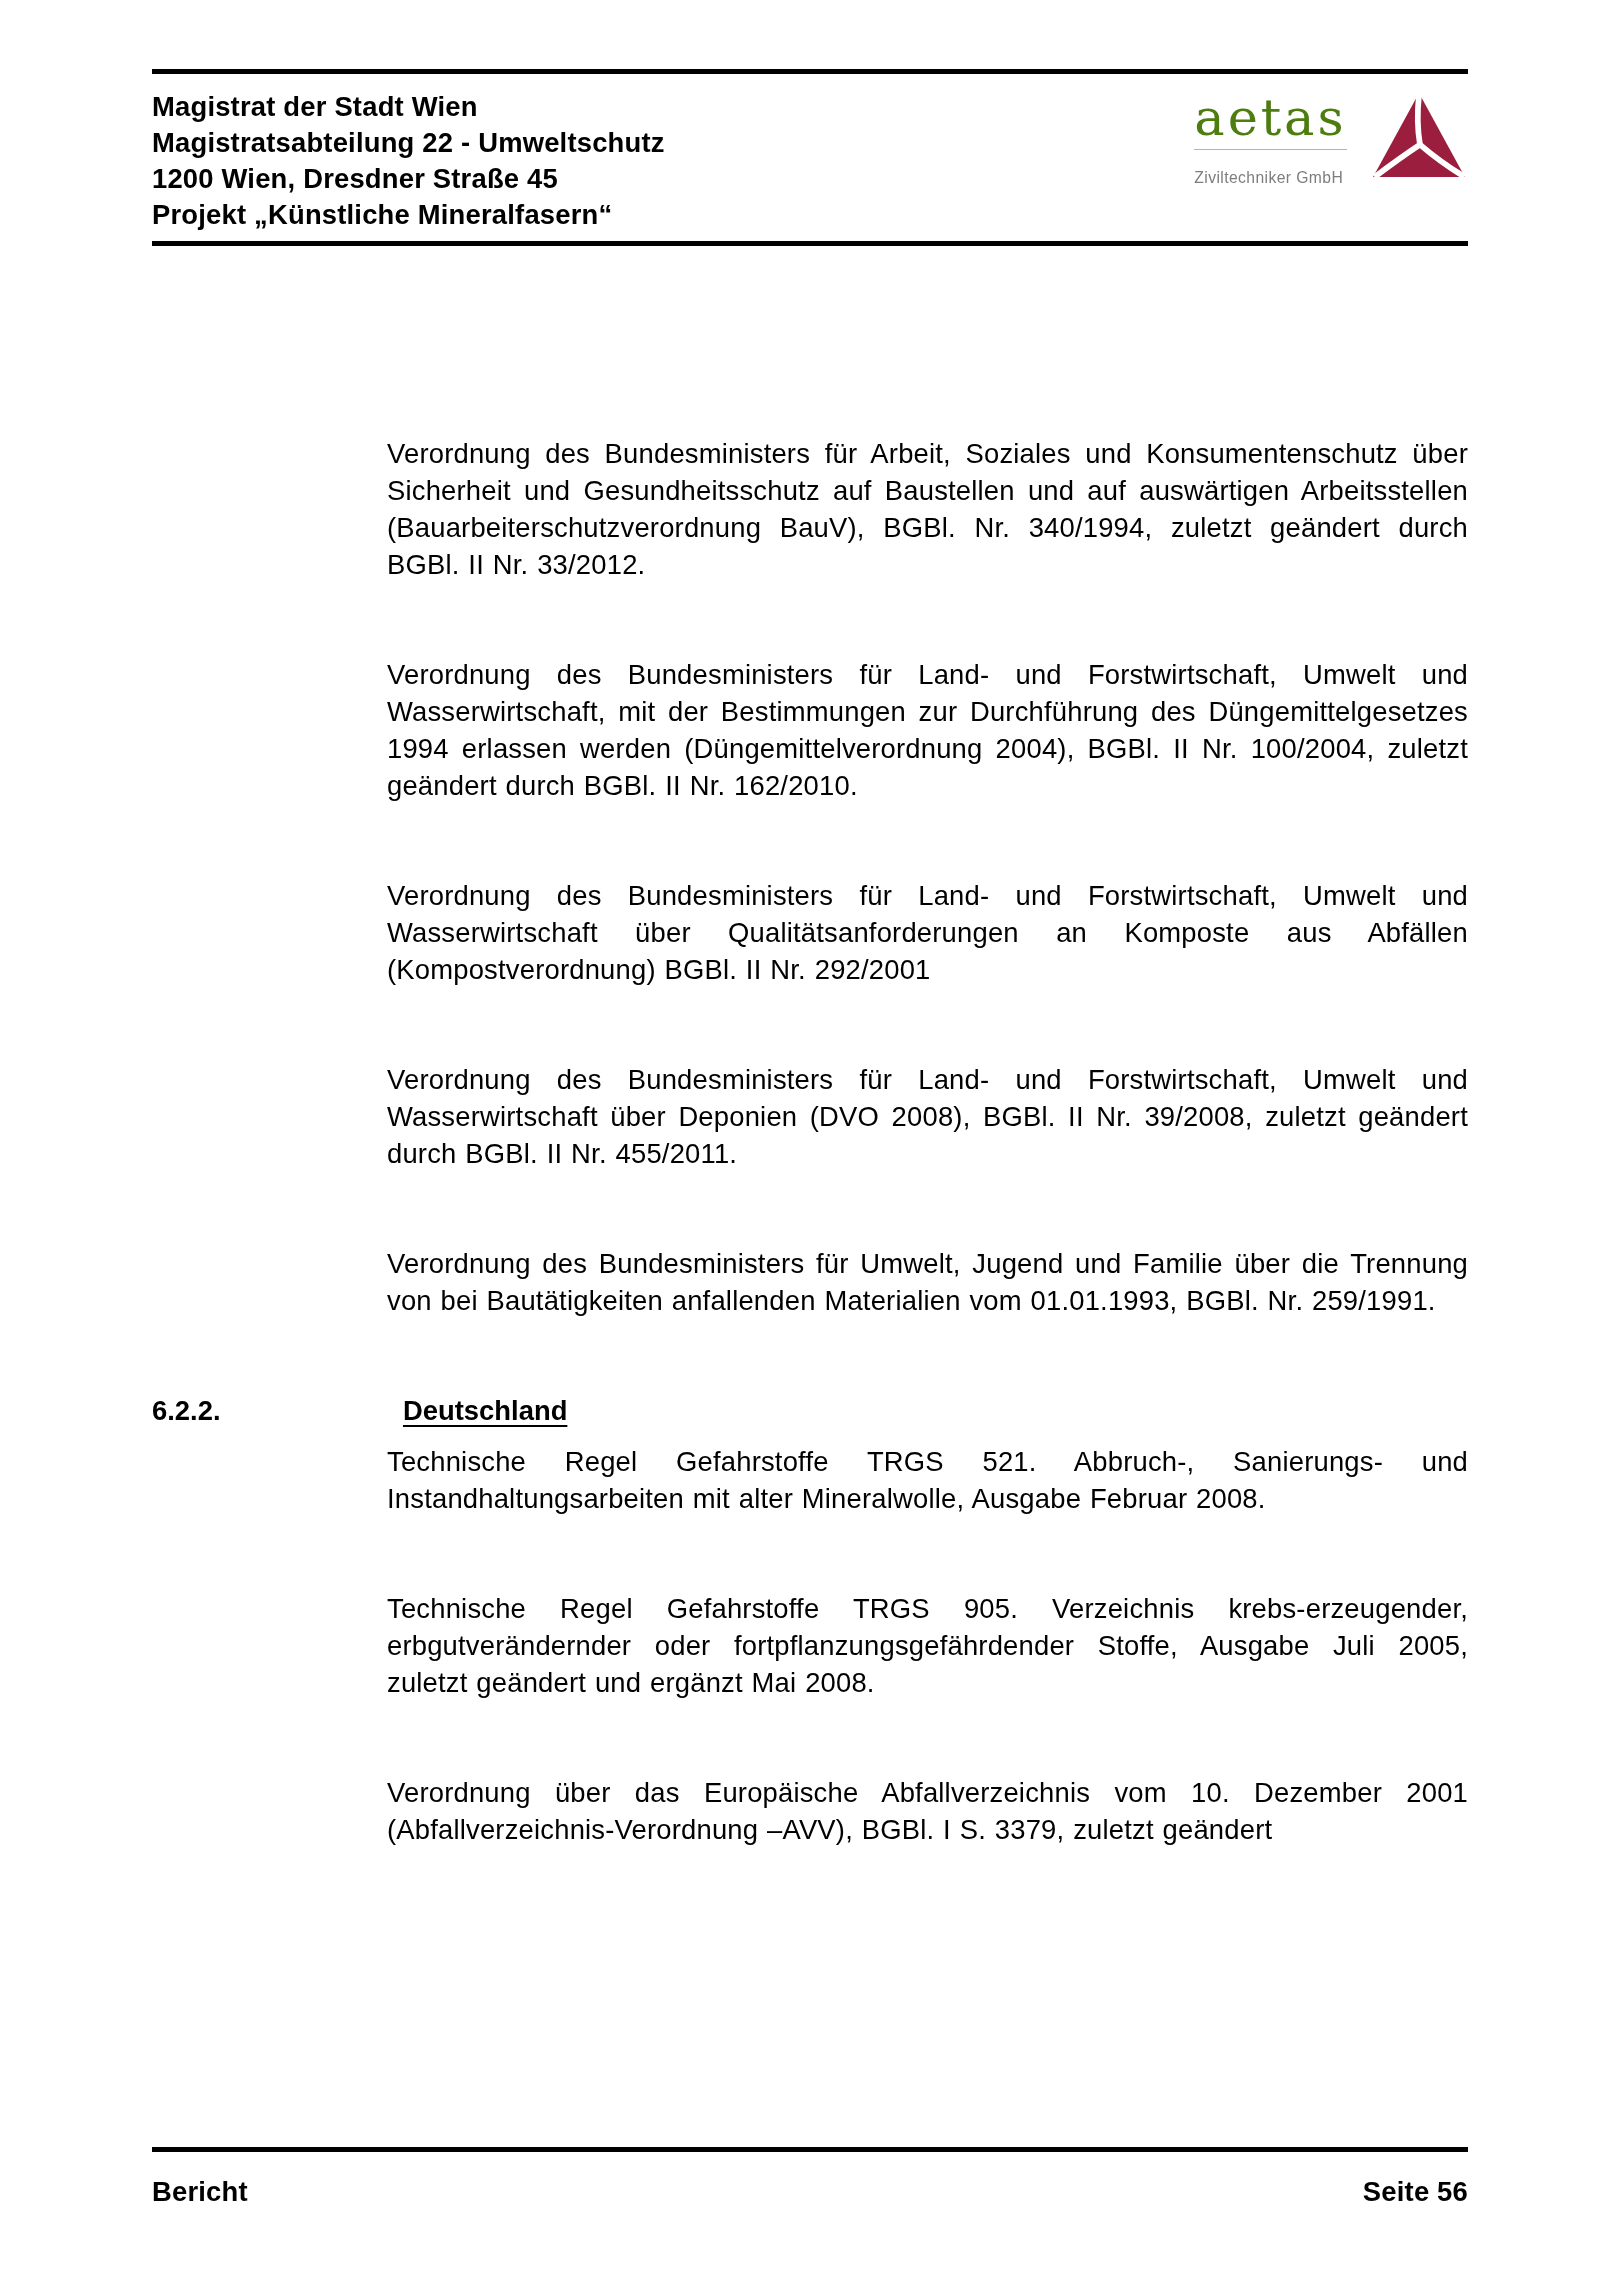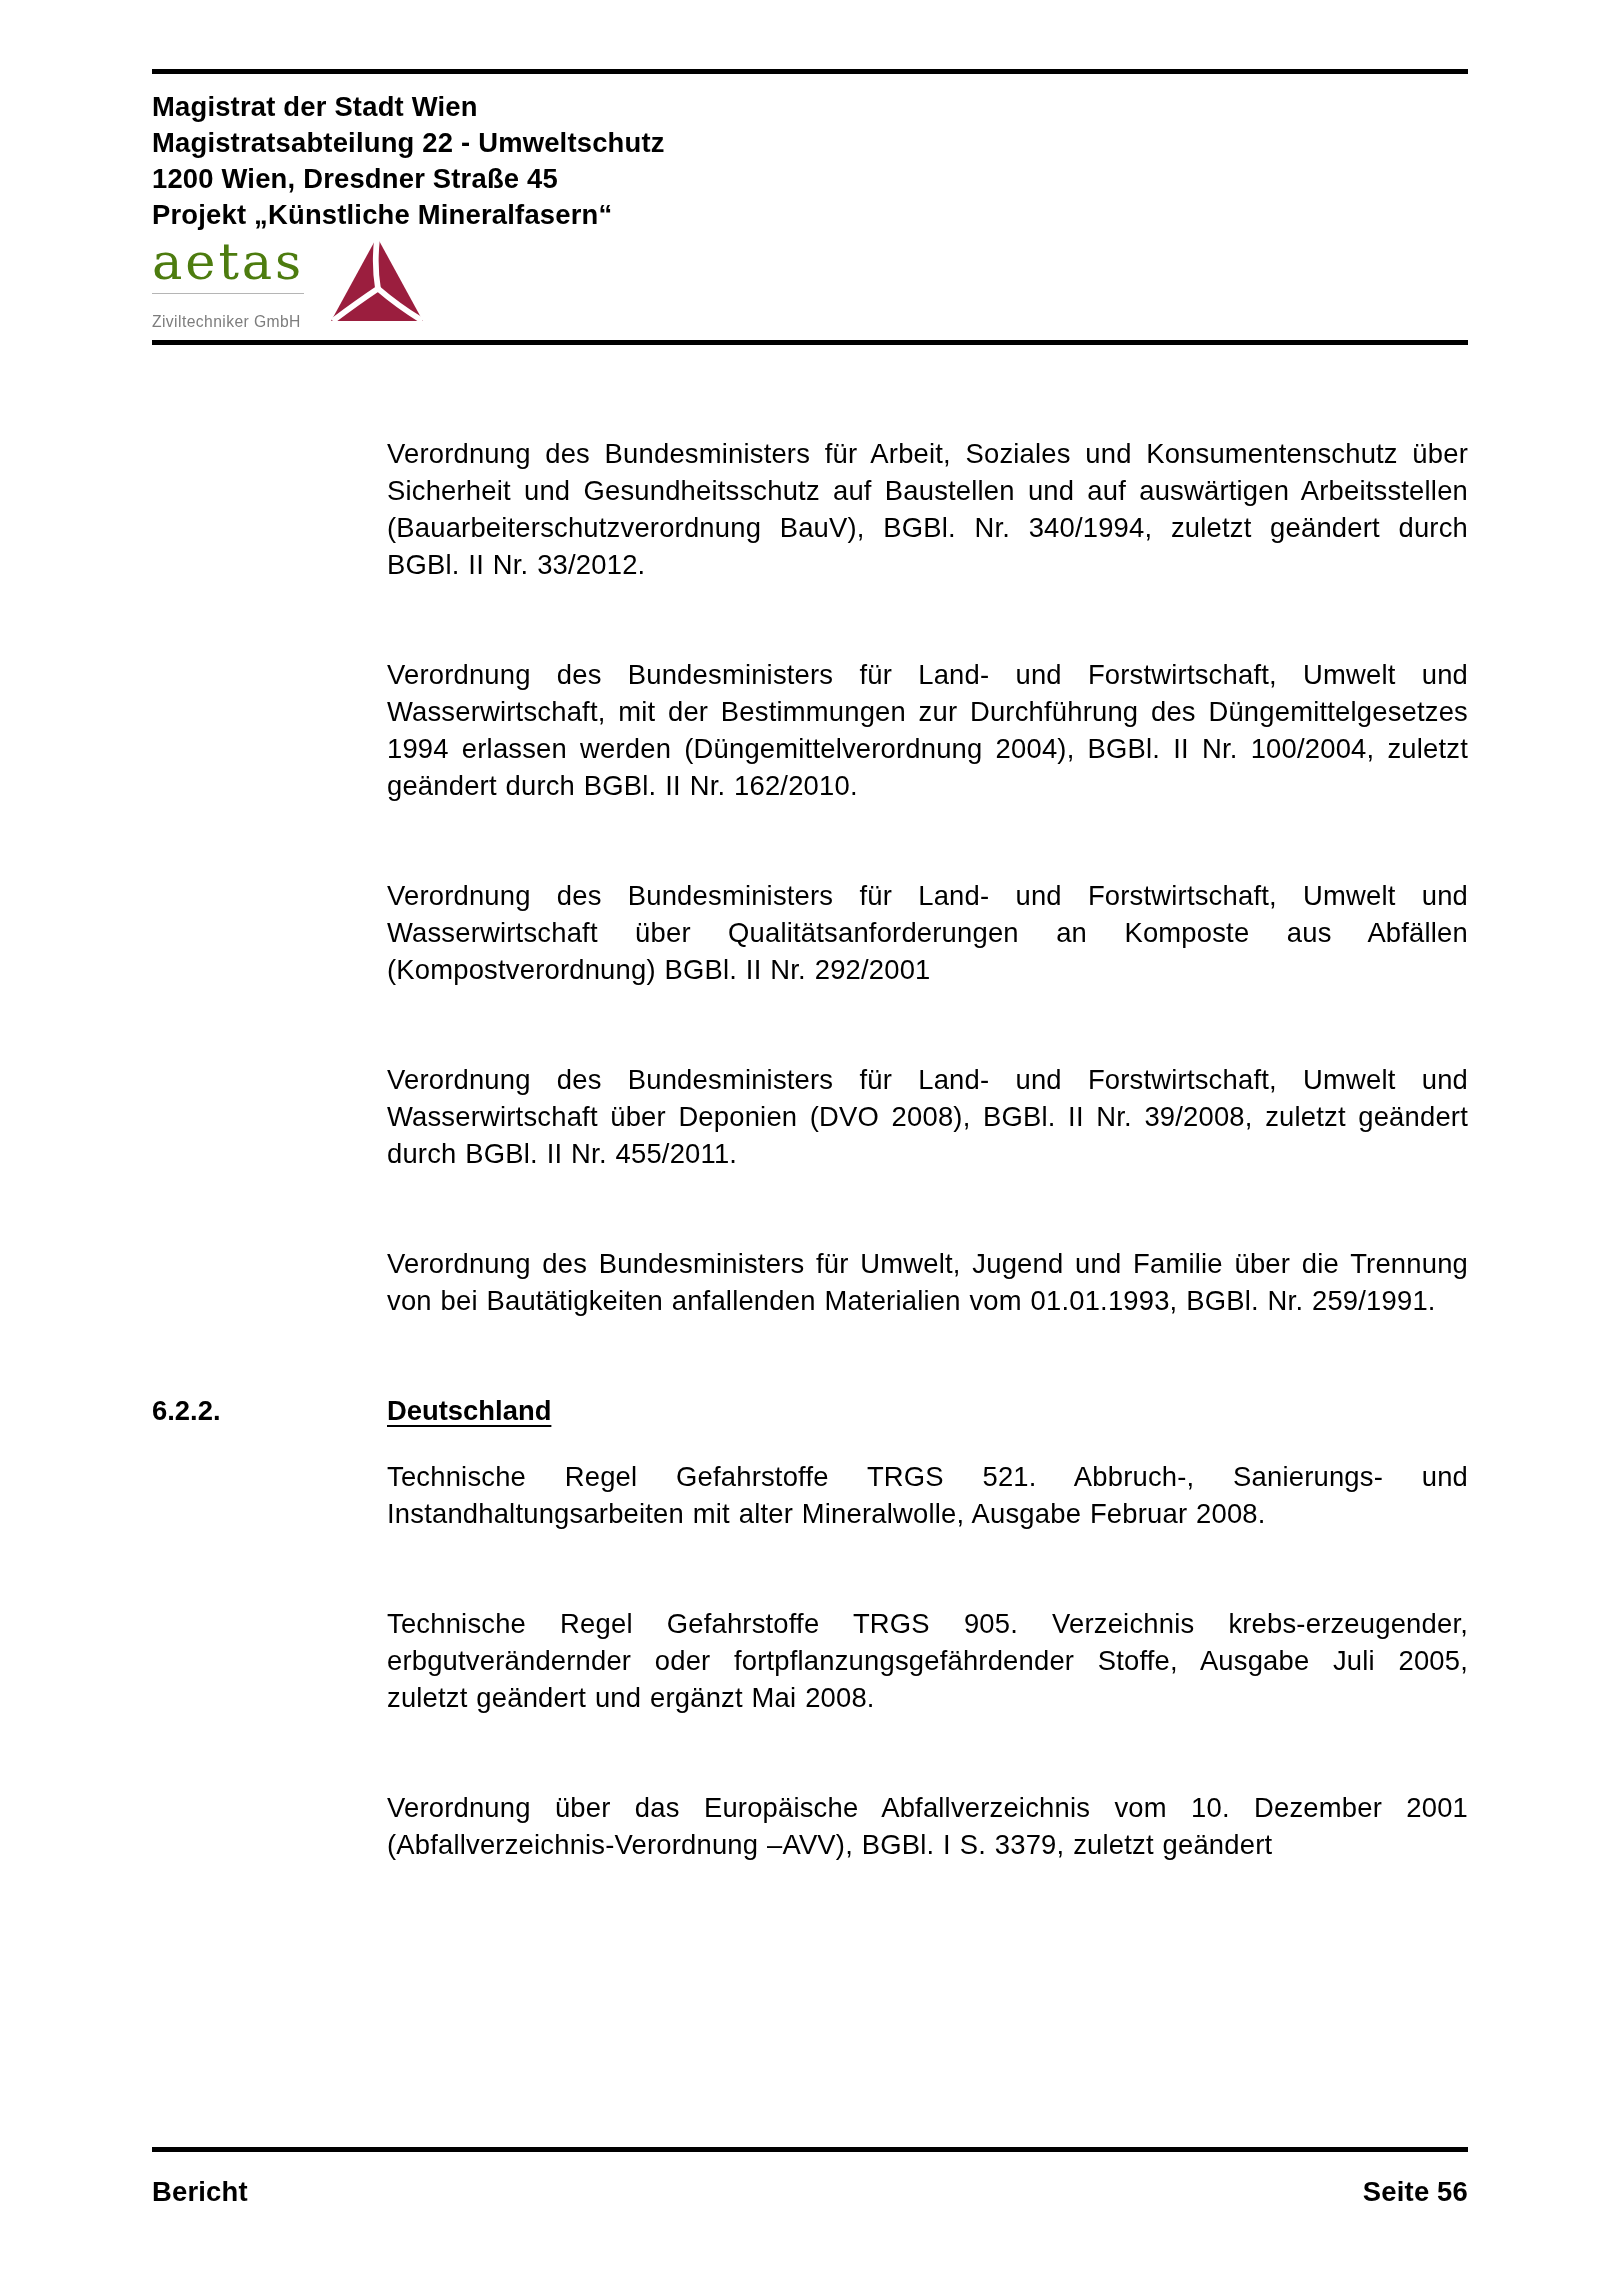--- a/index.html
+++ b/index.html
@@ -9,41 +9,41 @@
     height: 2293px;
     position: relative;
     font-family: "Liberation Sans", "DejaVu Sans", sans-serif;
     color: #000;
     overflow: hidden;
   }
   .rule { background: #000; height: 4.9px; width: 100%; }
 
   
   header { position: absolute; top: 69px; left: 152px; right: 152px; }
-  .header-row { display: flex; justify-content: space-between; align-items: flex-start; padding: 14.7px 0 8.8px; flex-direction: column; }
+  .header-row { display: flex; justify-content: space-between; align-items: flex-start; padding: 14.7px 0 8.8px; }
   .header-text { font-weight: 700; font-size: 27.4px; line-height: 36px; letter-spacing: 0.2px; }
   .logo { display: flex; gap: 23.5px; align-items: flex-start; margin-top: 2px; }
   .logo-textblock { display: flex; flex-direction: column; }
   .brand {
     font-family: "DejaVu Serif", "Liberation Serif", serif;
     font-size: 51px; line-height: 1.05; color: #4d7c0f; letter-spacing: 2.9px;
   }
   .brand-sub {
     font-size: 15.7px; color: #7d7d7d; border-top: 1px solid #b5b5b5;
     margin-top: 4.9px; padding-top: 19px; letter-spacing: 0.4px;
   }
   .logo-icon { width: 98px; height: 88px; display: block; }
 
   
   main { position: absolute; top: 435px; left: 152px; width: 1316px; }
   .para {
     margin-left: 235px; text-align: justify; font-size: 27.4px; line-height: 37px;
     margin-bottom: 73px; letter-spacing: 0.2px; word-spacing: 1px;
   }
-  .section-heading { display: flex; font-weight: 700; font-size: 27.4px; line-height: 37px; margin-bottom: 29px; }
+  .section-heading { display: flex; font-weight: 700; font-size: 27.4px; line-height: 37px; margin-bottom: 14px; gap: 16px; }
   .sec-num { width: 235px; flex: 0 0 235px; }
   .sec-title { text-decoration: underline; text-underline-offset: 4.9px; }
 
   
   footer { position: absolute; top: 2147px; left: 152px; right: 152px; }
   .footer-row { display: flex; justify-content: space-between; font-weight: 700; font-size: 27.4px; padding-top: 24px; letter-spacing: 0.2px; }
 </style>
 </head>
 <body>
 

